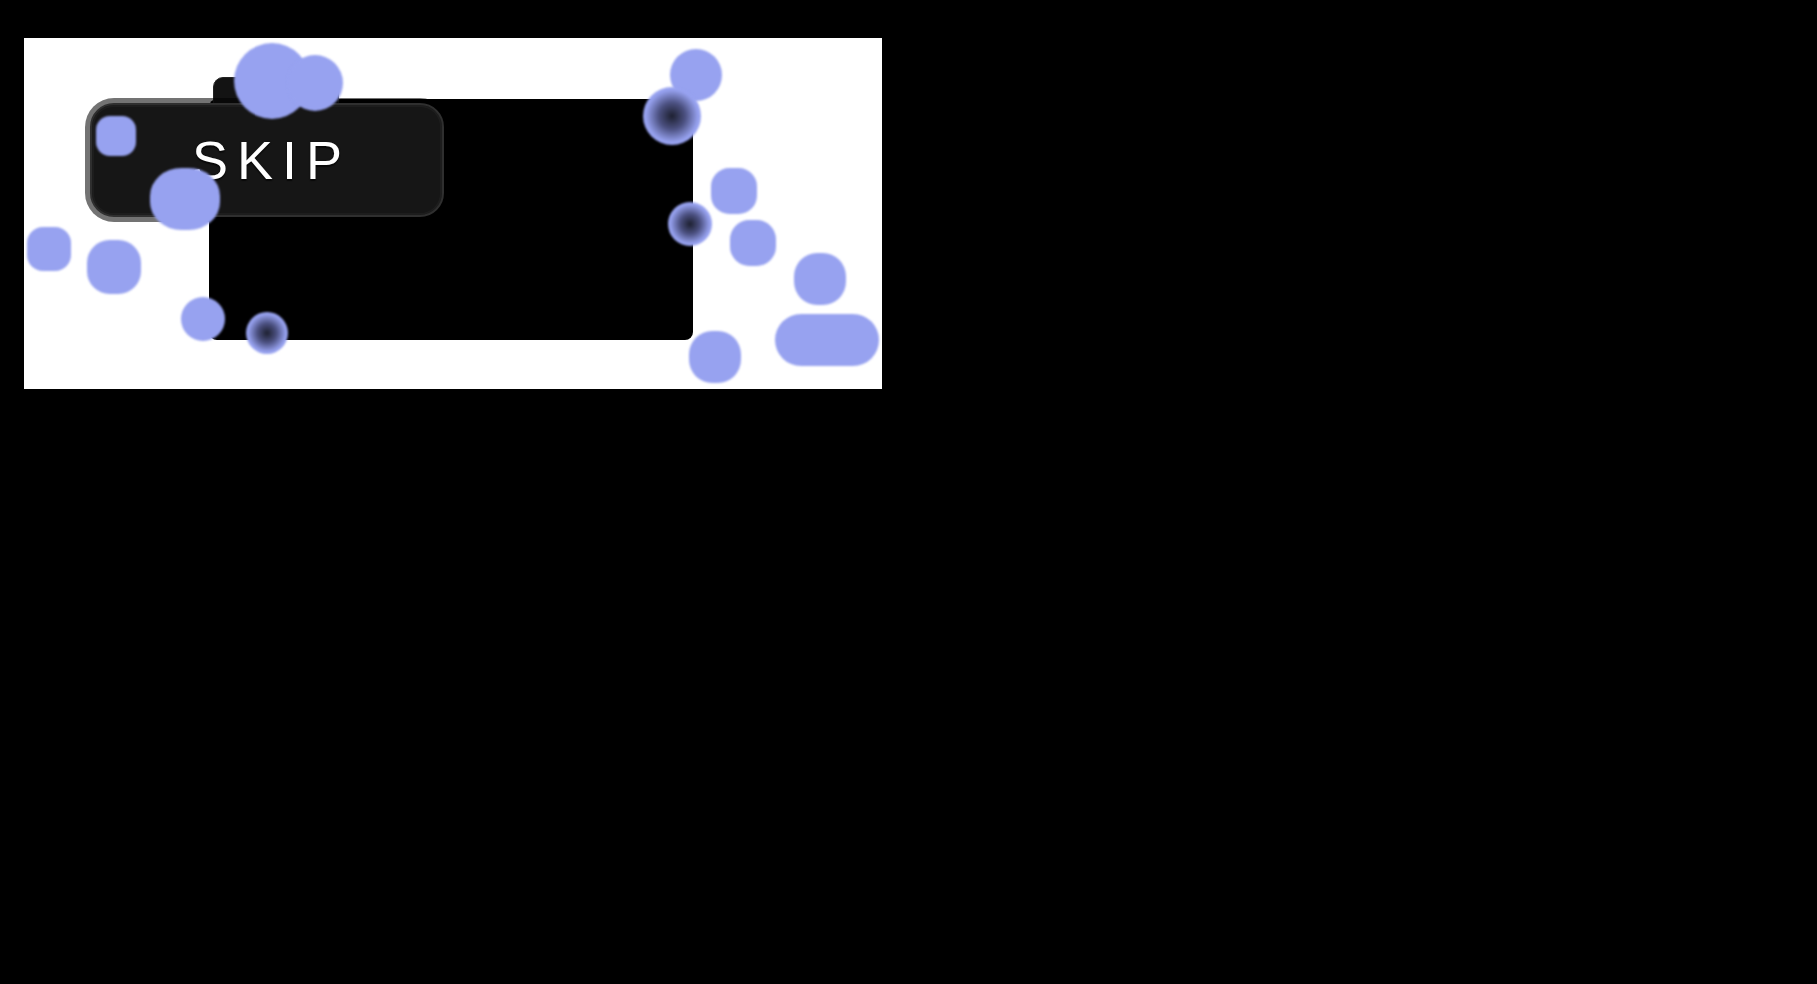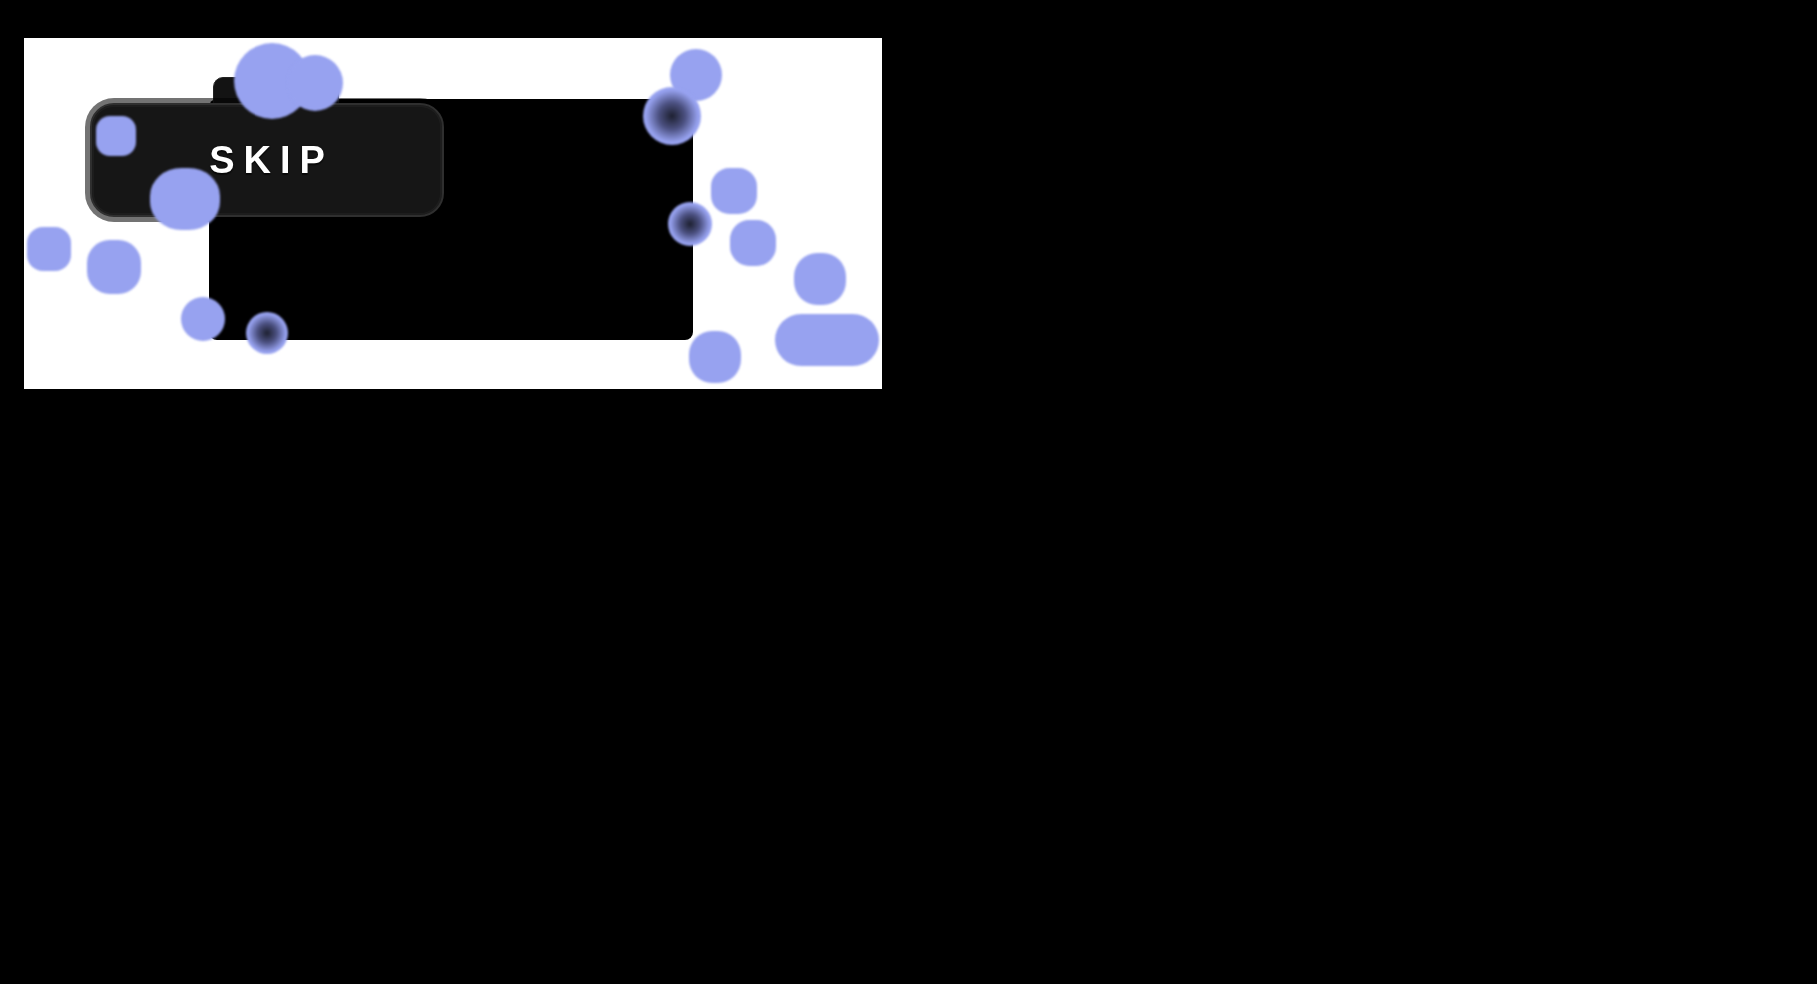--- a/index.html
+++ b/index.html
@@ -54,22 +54,22 @@
     background:var(--button-background);
     border:2px solid var(--button-border);
     border-radius:24px;
     box-shadow:0 0 0 5px rgba(0,0,0,0.55), inset 0 0 0 2px rgba(255,255,255,0.03);
     z-index:3;
     cursor:pointer;
     display:flex;align-items:center;justify-content:center;
   }
   .skip-label{
     color:var(--skip-text);
-    font-size:38px;
-    font-weight:700;
+    font-size:54px;
+    font-weight:400;
     letter-spacing:9px;
     padding-left:9px; 
     text-shadow:0 2px 1px rgba(0,0,0,0.55), 0 0 2px rgba(0,0,0,0.4);
     line-height:1;
     user-select:none;
   }
   .blob-layer{position:absolute;left:0;top:0;width:100%;height:100%;z-index:5;pointer-events:none;}
   .blob{
     position:absolute;
     background:var(--paint-blob);

